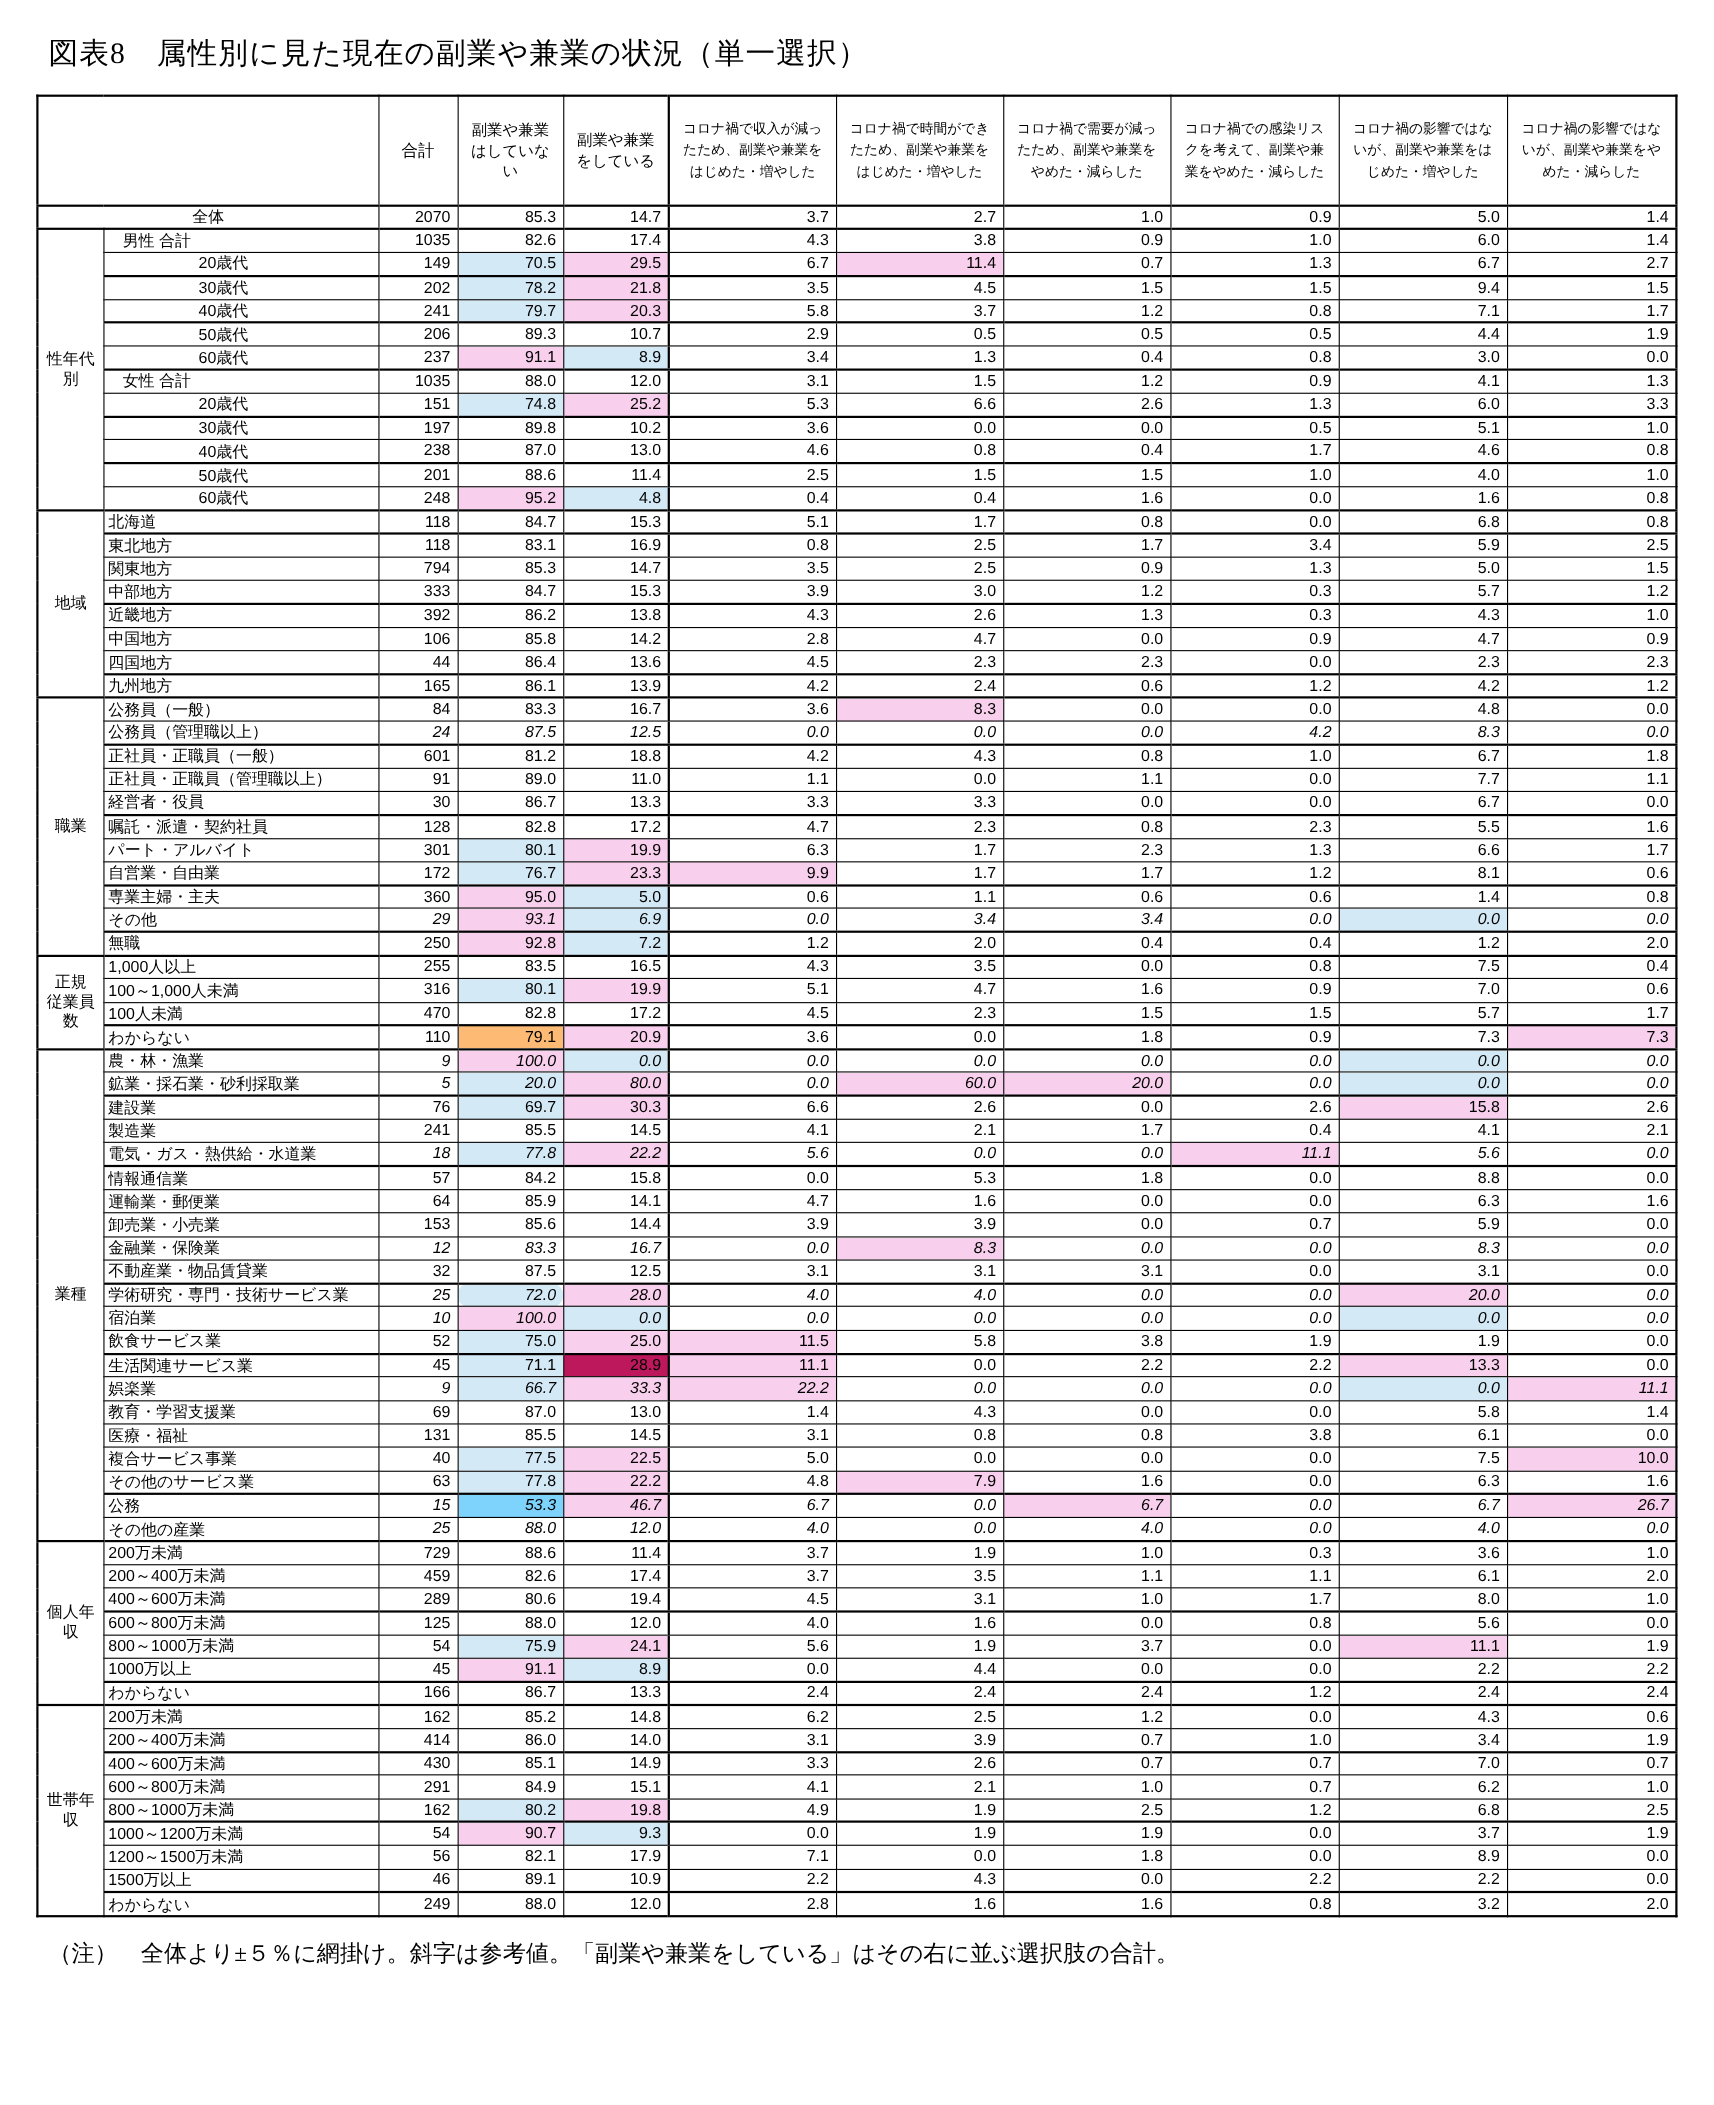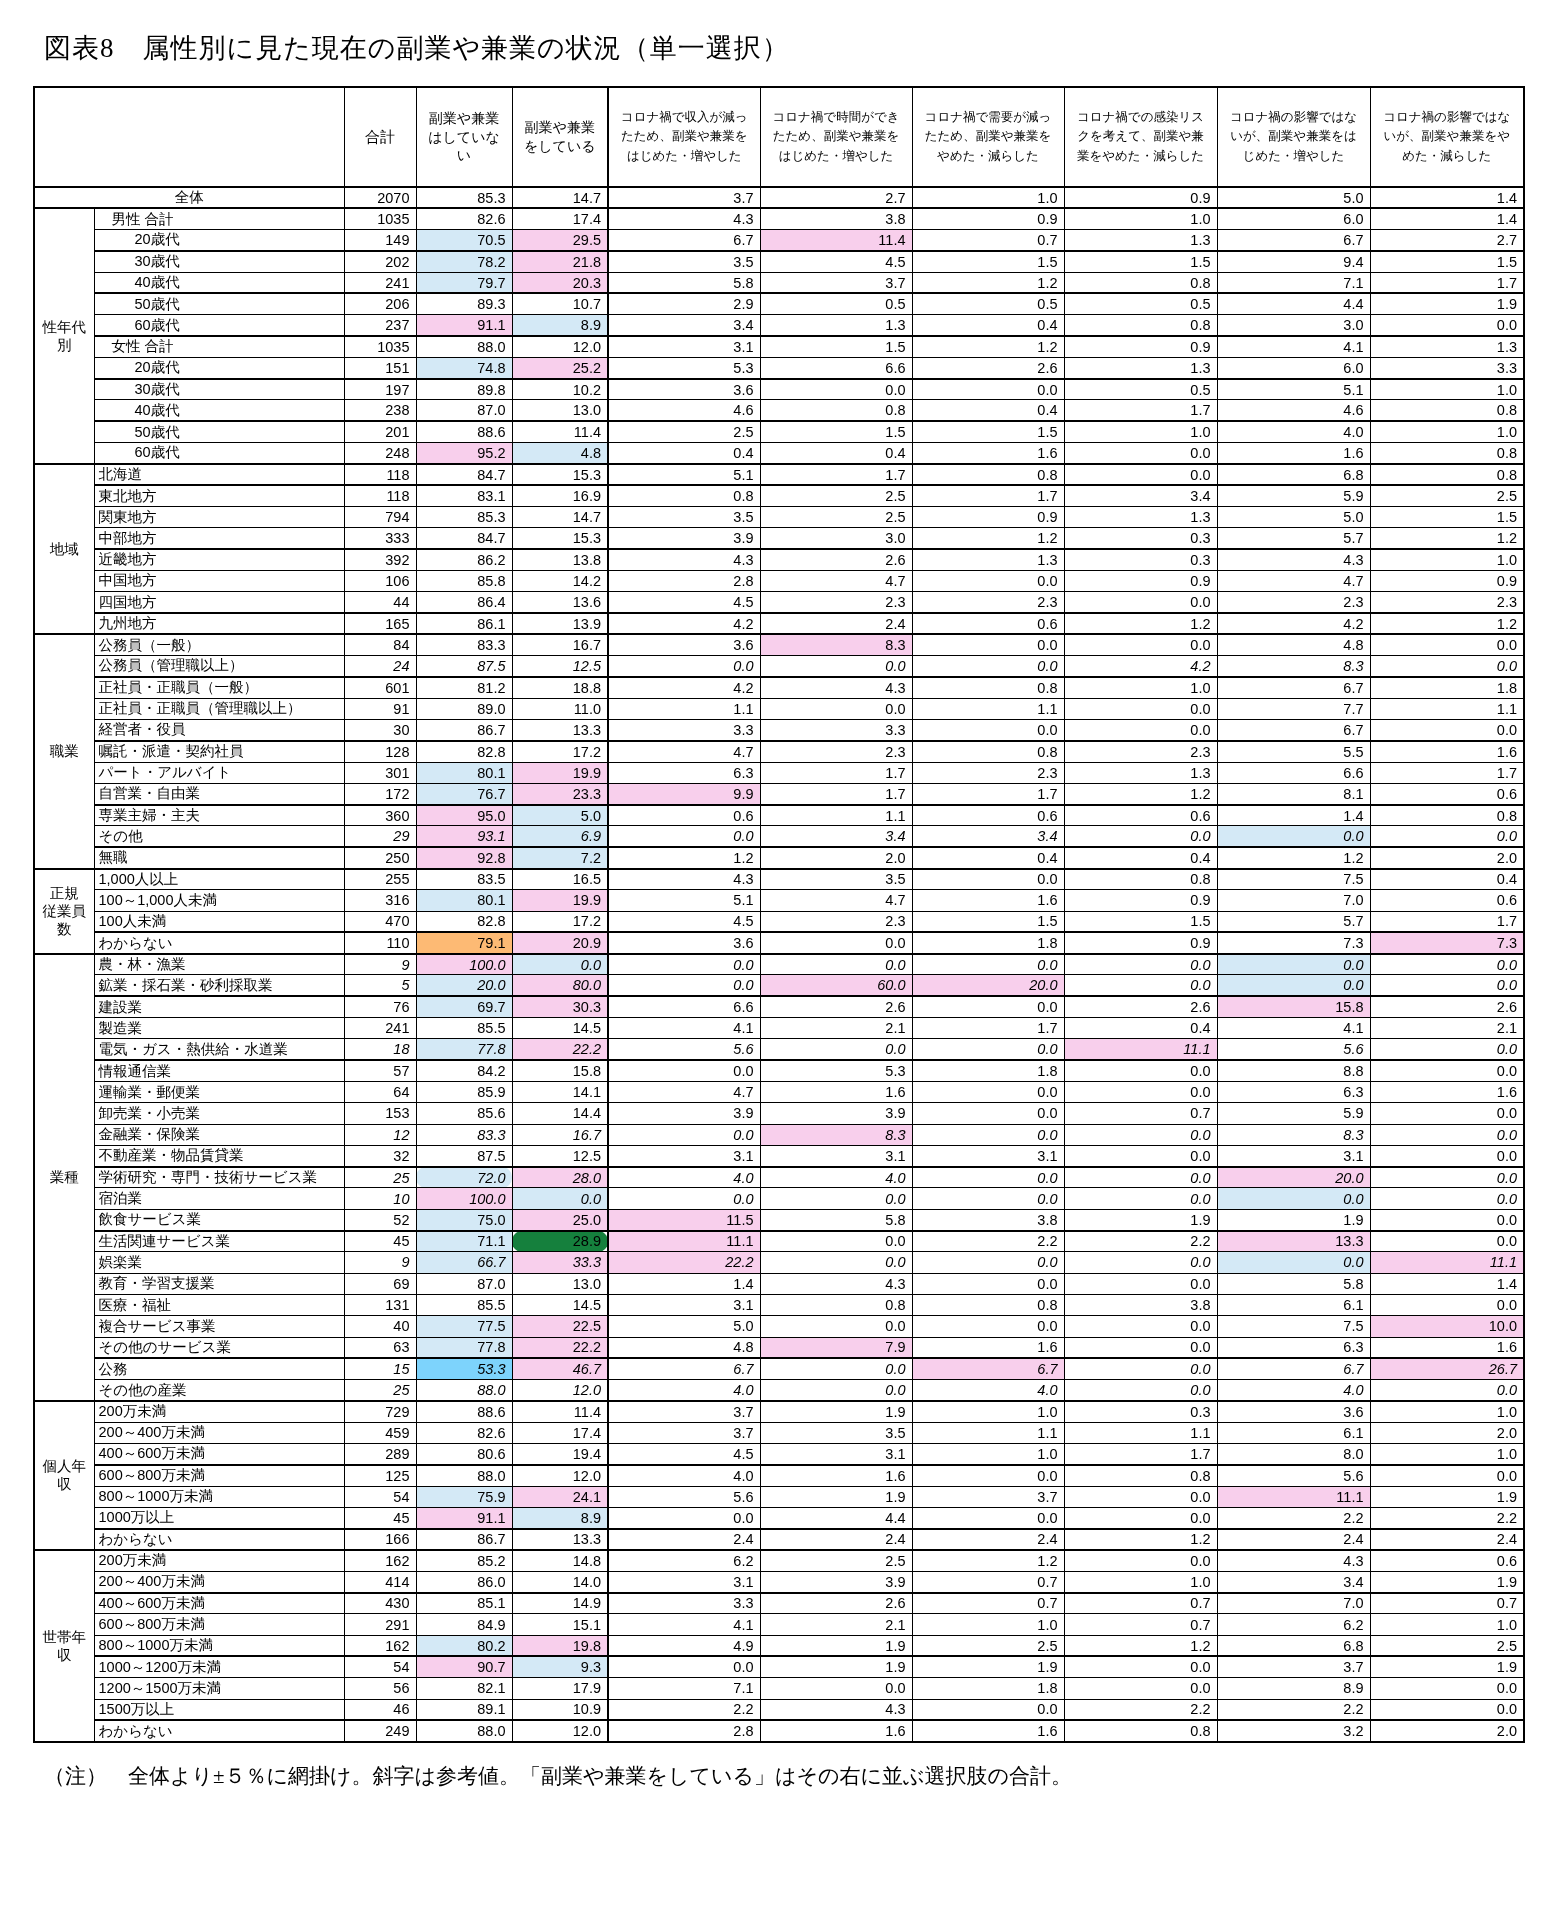--- a/index.html
+++ b/index.html
@@ -13,21 +13,21 @@
   th.hsum{font-size:15px;margin-top:11px;}
   th.hmid{font-size:14px;white-space:pre-line;line-height:1.35;}
   th.hsmall{font-size:12.5px;line-height:1.55;white-space:pre-line;padding:0 2px;}
   tbody tr{height:21.3px;}
   td.val{text-align:right;font-size:14.5px;padding-right:6px;white-space:nowrap;}
   td.lbl{font-size:14.5px;white-space:nowrap;padding-left:4px;}
   td.lblc{font-size:14.5px;text-align:center;}
   td.seclbl{font-size:14.5px;text-align:center;white-space:pre-line;line-height:1.25;padding:0 1px;}
   tr.ital td.val{font-style:italic;}
   td.ind1{padding-left:17px;}
-  td.ind2{padding-left:40px;}
+  td.ind2{padding-left:86px;}
   tr.thickb > td{border-bottom-width:2.5px;}
   tr.secfirst > td{border-top-width:2.5px;}
   .vb2{border-left-width:2.5px !important;}
 </style>
 </head>
 <body>
 
 <div class="title">図表8　属性別に見た現在の副業や兼業の状況（単一選択）</div>
 
 <table class="main">
@@ -664,21 +664,21 @@
         <td class="val">5.8</td>
         <td class="val">3.8</td>
         <td class="val">1.9</td>
         <td class="val">1.9</td>
         <td class="val">0.0</td>
       </tr>
       <tr>
         <td class="lbl">生活関連サービス業</td>
         <td class="val">45</td>
         <td class="val" style="background: rgb(212, 233, 246);">71.1</td>
-        <td class="val" style="background: #15803d; border-radius: 10px;">28.9</td>
+        <td class="val" style="background: #be185d;">28.9</td>
         <td class="val vb2" style="background: rgb(248, 207, 236);">11.1</td>
         <td class="val">0.0</td>
         <td class="val">2.2</td>
         <td class="val">2.2</td>
         <td class="val" style="background: rgb(248, 207, 236);">13.3</td>
         <td class="val">0.0</td>
       </tr>
       <tr class="ital">
         <td class="lbl">娯楽業</td>
         <td class="val">9</td>

